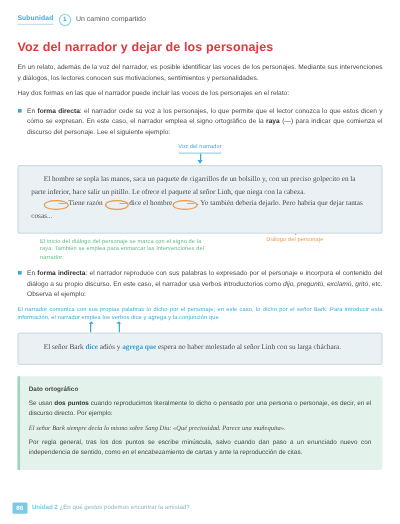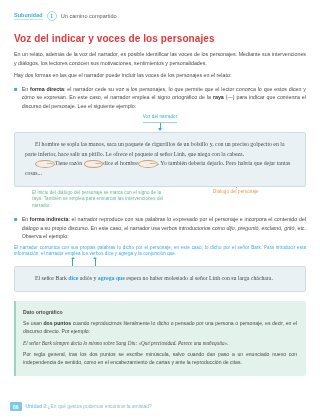--- a/index.html
+++ b/index.html
@@ -108,21 +108,21 @@
 <body>
 
 <div class="page">
 
   <div class="subunit-row">
     <span class="subunit-word">Subunidad</span>
     <span class="subunit-num">1</span>
     <span class="subunit-title">Un camino compartido</span>
   </div>
 
-  <h1 class="section-title">Voz del indicar y voces de los personajes</h1>
+  <h1 class="section-title">Voz del narrador y dejar de los personajes</h1>
 
   <p class="body">En un relato, además de la voz del narrador, es posible identificar las voces de los personajes. Mediante sus intervenciones y diálogos, los lectores conocen sus motivaciones, sentimientos y personalidades.</p>
   <p class="body">Hay dos formas en las que el narrador puede incluir las voces de los personajes en el relato:</p>
 
   <div class="bullet">
     <span class="bullet-dot">■</span>
     <div class="bullet-body"><span>En </span><b>forma directa</b><span>: el narrador cede su voz a los personajes, lo que permite que el lector conozca lo que estos dicen y cómo se expresan. En este caso, el narrador emplea el signo ortográfico de la </span><b>raya</b><span> (—) para indicar que comienza el discurso del personaje. Lee el siguiente ejemplo:</span></div>
   </div>
 
   <div class="center-label lbl lbl-blue" style="margin-top:4px;">

